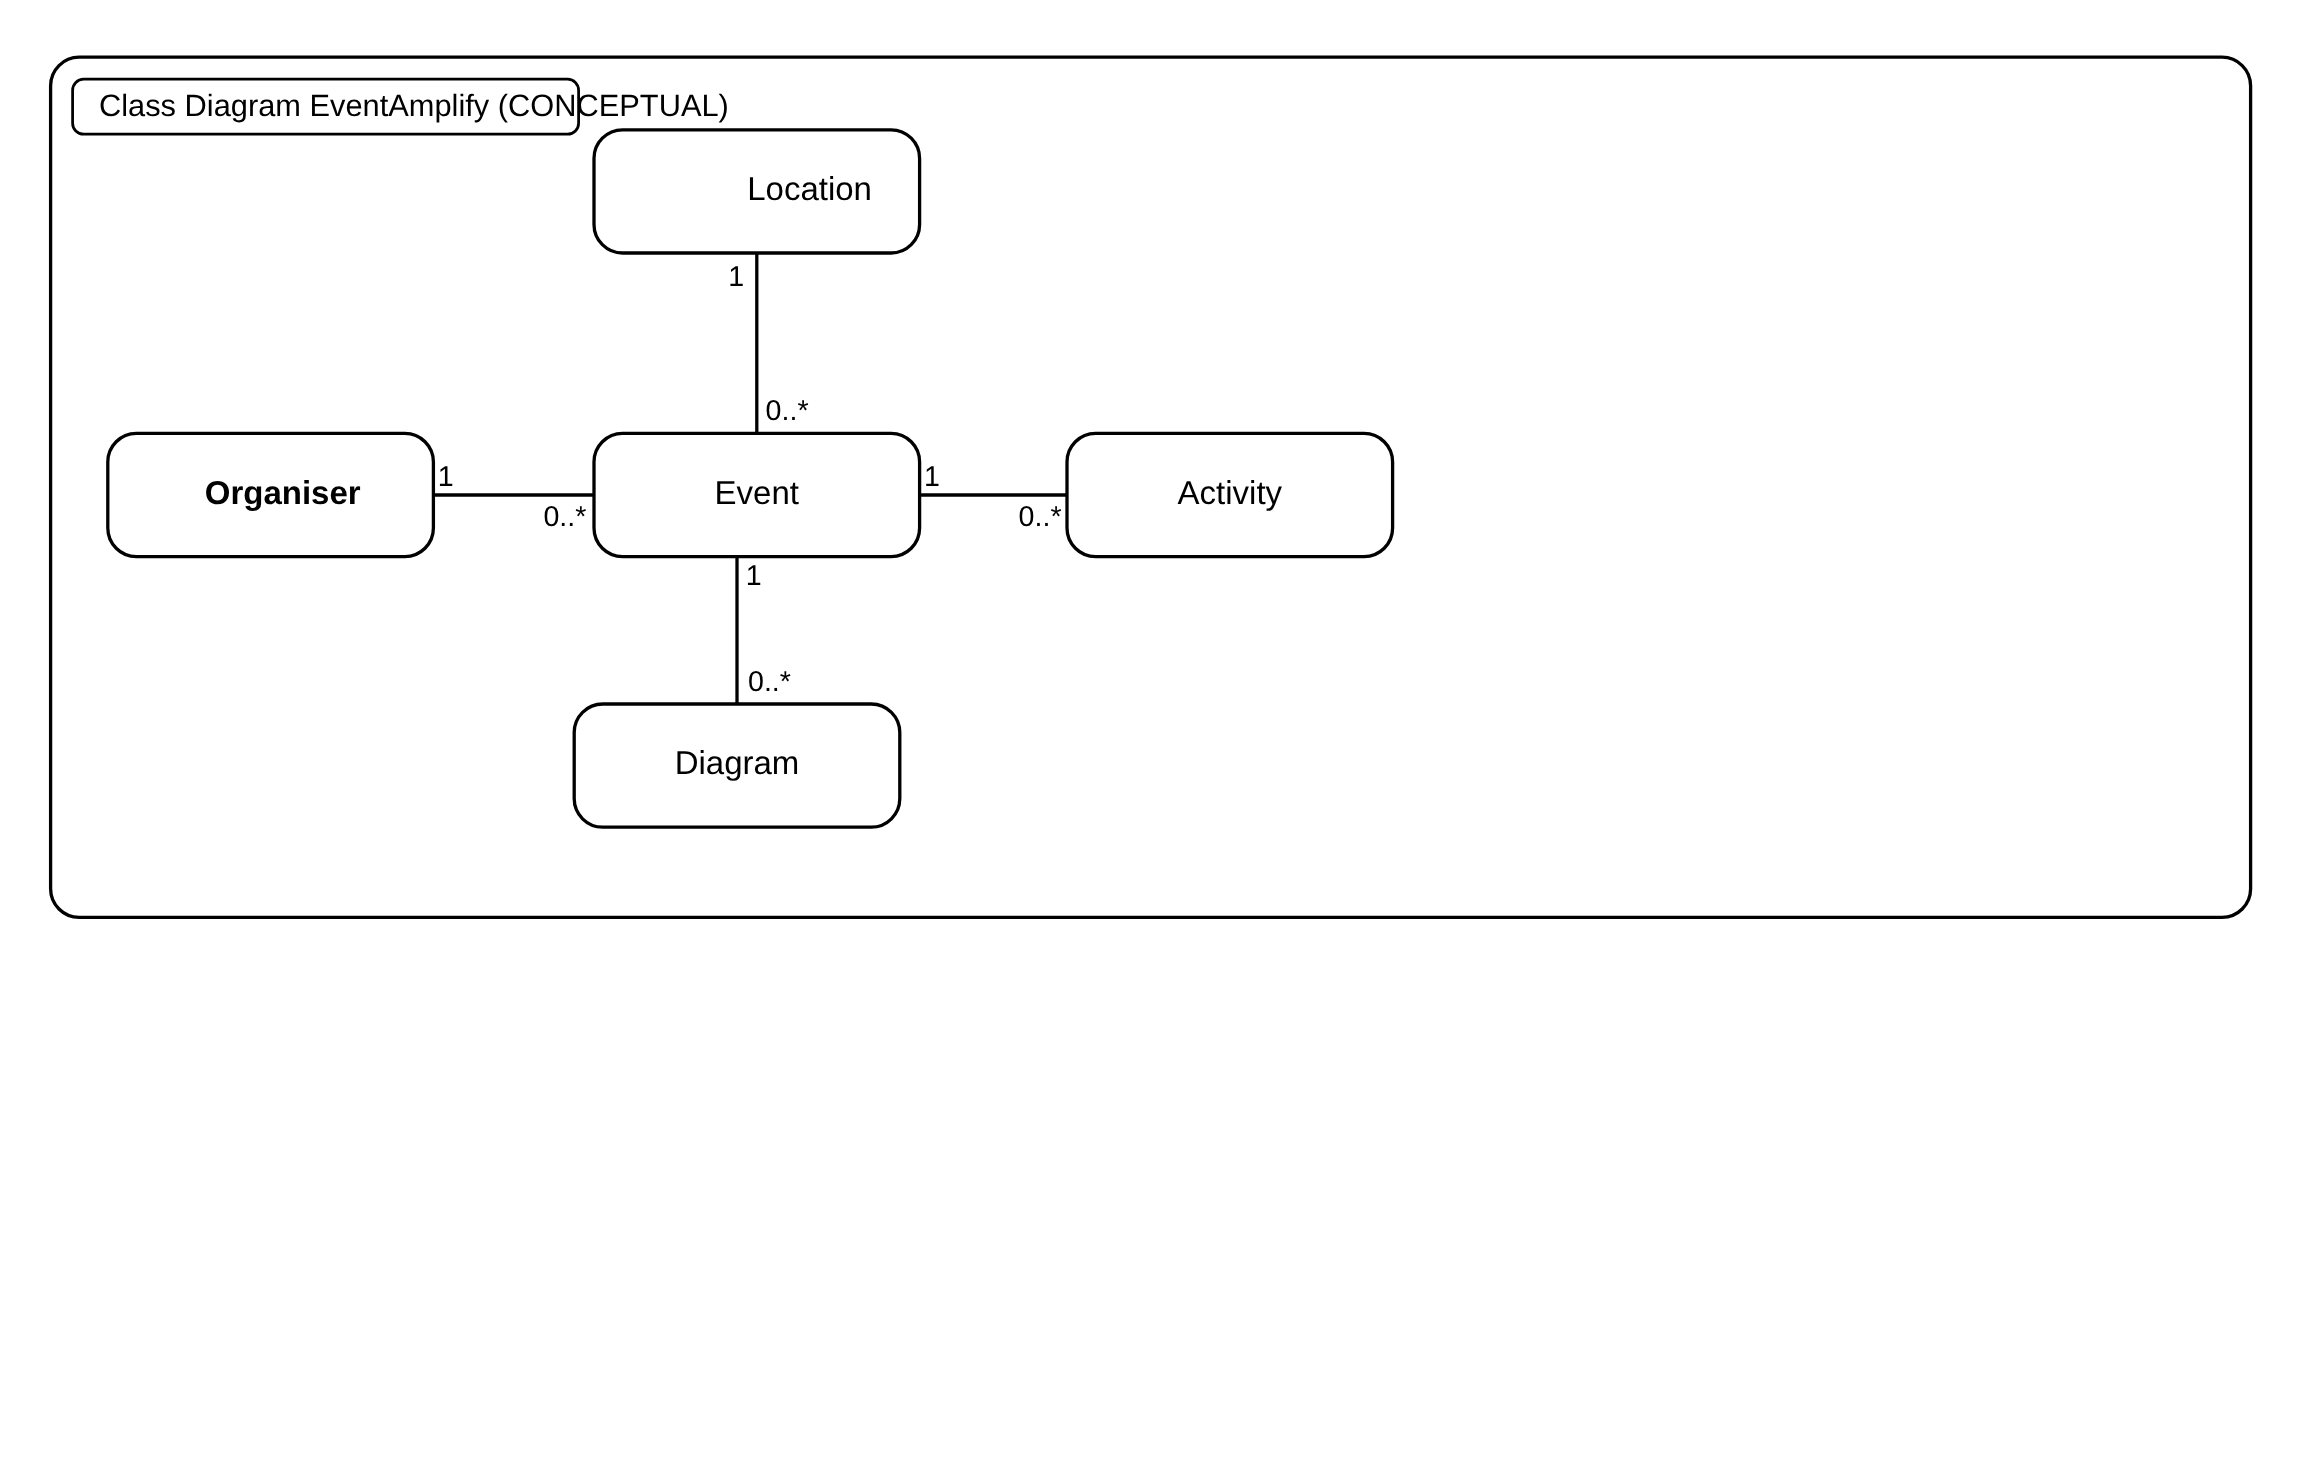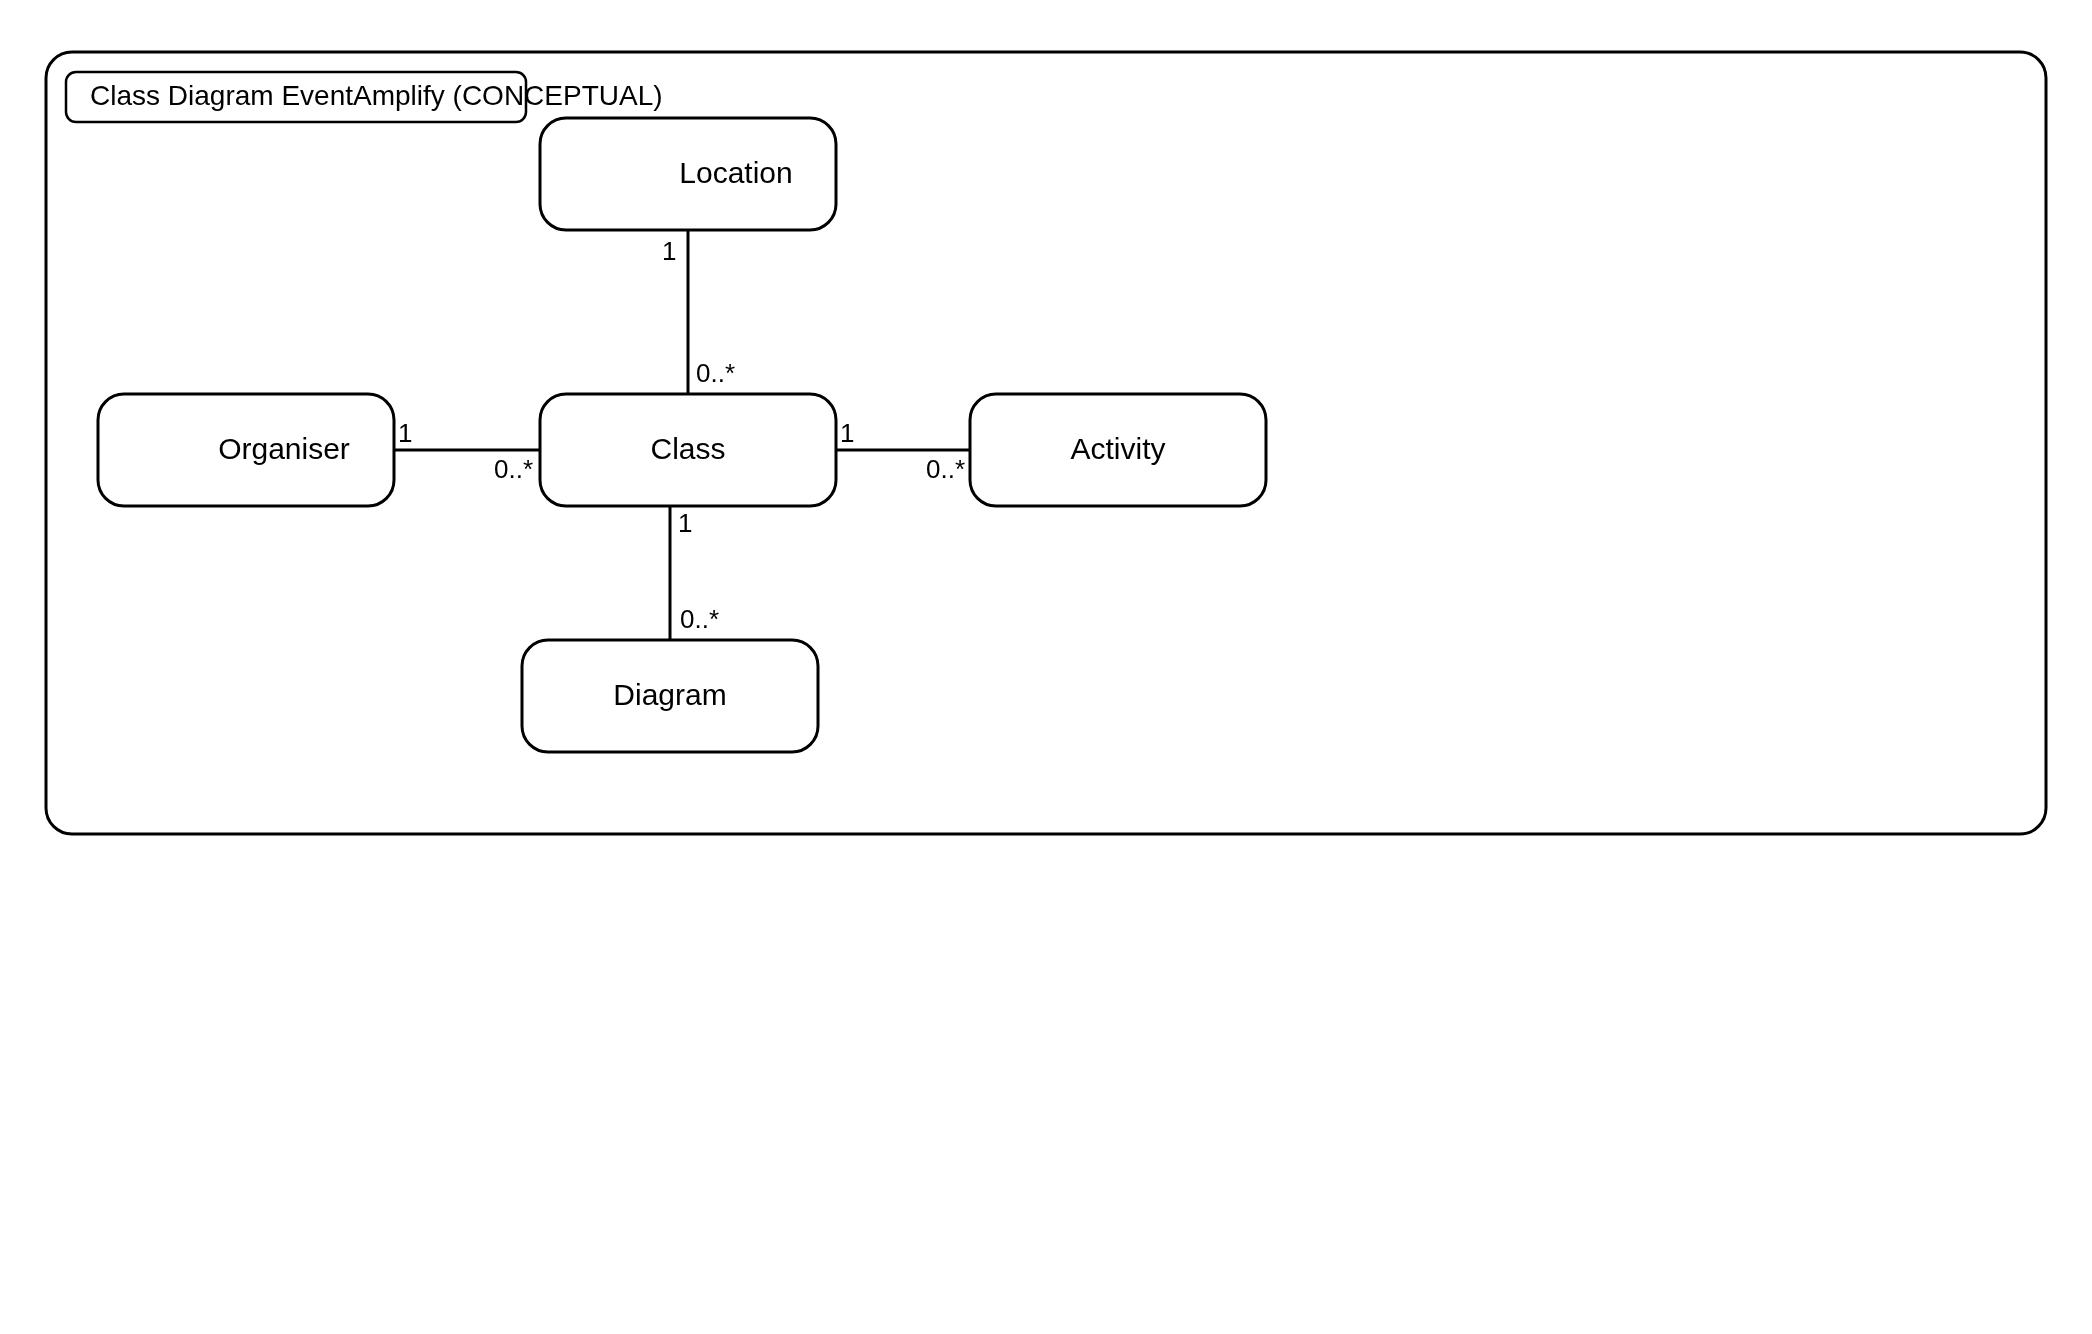--- a/index.html
+++ b/index.html
@@ -87,23 +87,23 @@
 
     <line x1="836" y1="450" x2="970" y2="450" stroke="#000" stroke-width="3"></line>
 
     <line x1="670" y1="506" x2="670" y2="640" stroke="#000" stroke-width="3"></line>
   </svg>
 
   <div class="label title-label" style="left:90px; top:80px;">Class Diagram EventAmplify (CONCEPTUAL)</div>
 
   <div class="label box-label" style="left:540px; top:156px; width:296px;margin-left:48px;">Location</div>
 
-  <div class="label box-label" style="left:540px; top:432px; width:296px;">Class</div>
+  <div class="label box-label" style="left:540px; top:432px; width:296px;">Event</div>
 
-  <div class="label box-label" style="left:116px; top:432px; width:336px;">Organiser</div>
+  <div class="label box-label" style="left:89px; top:432px; width:336px;font-weight:bold;">Organiser</div>
 
   <div class="label box-label" style="left:970px; top:432px; width:296px;">Activity</div>
 
   <div class="label box-label" style="left:522px; top:678px; width:296px;">Diagram</div>
 
   <div class="label mult" style="left:662px; top:236px;">1</div>
   <div class="label mult" style="left:696px; top:358px;">0..*</div>
 
   <div class="label mult" style="left:398px; top:418px;">1</div>
   <div class="label mult" style="left:494px; top:454px;">0..*</div>

